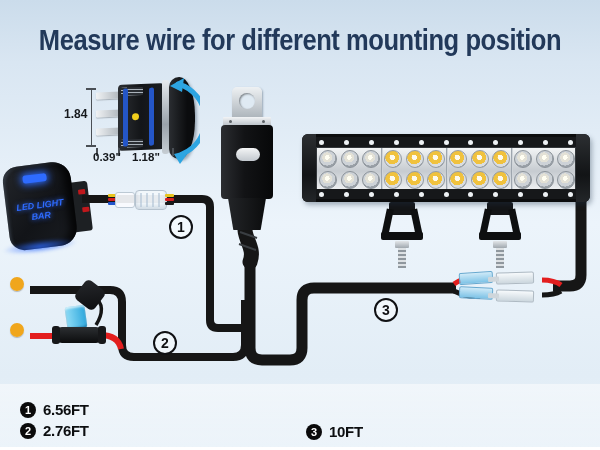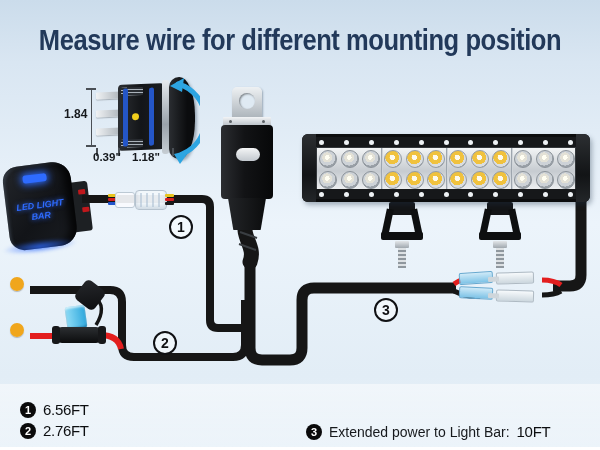--- a/index.html
+++ b/index.html
@@ -127,21 +127,21 @@
     background:rgba(250,253,255,.55);color:#101114;font-size:14px;font-weight:700;
     display:flex;align-items:center;justify-content:center;}
 
   
   .legend-band{left:0;top:384px;width:600px;height:66px;
     background:linear-gradient(180deg,rgba(255,255,255,.5),rgba(255,255,255,.12));}
   .legend-item{display:flex;align-items:center;gap:7px;z-index:5;white-space:nowrap;}
   .bullet{width:16px;height:16px;border-radius:50%;background:#0a0a0b;color:#fff;
     font-size:11px;font-weight:700;display:flex;align-items:center;justify-content:center;flex:0 0 16px;position:static;}
   .legend-label{position:static;font-size:14px;color:#16191c;}
-  .legend-value{position:static;font-size:15px;font-weight:400;color:#0c0e10;letter-spacing:-.3px;}
+  .legend-value{position:static;font-size:15px;font-weight:700;color:#0c0e10;letter-spacing:-.3px;}
 </style>
 </head>
 <body>
 
 <div class="stage">
 
   <div class="title">Measure wire for different mounting position</div>
 
   <svg class="wires" width="600" height="450" viewBox="0 0 600 450">
     <path class="wk" stroke-width="8" d="M82,199 H202 Q210,199 210,207 V320 Q210,328 218,328 H248"></path>
@@ -334,17 +334,16 @@
   <div class="legend-item" style="left:20px;top:401px">
     <span class="bullet">1</span>
     <span class="legend-value">6.56FT</span>
   </div>
   <div class="legend-item" style="left:20px;top:422px">
     <span class="bullet">2</span>
     <span class="legend-value">2.76FT</span>
   </div>
   <div class="legend-item" style="left:306px;top:423px">
     <span class="bullet">3</span>
-    <span class="legend-label">Extended power to Light Bar:</span>
     <span class="legend-value">10FT</span>
   </div>
 
 </div>
 
 </body></html>

